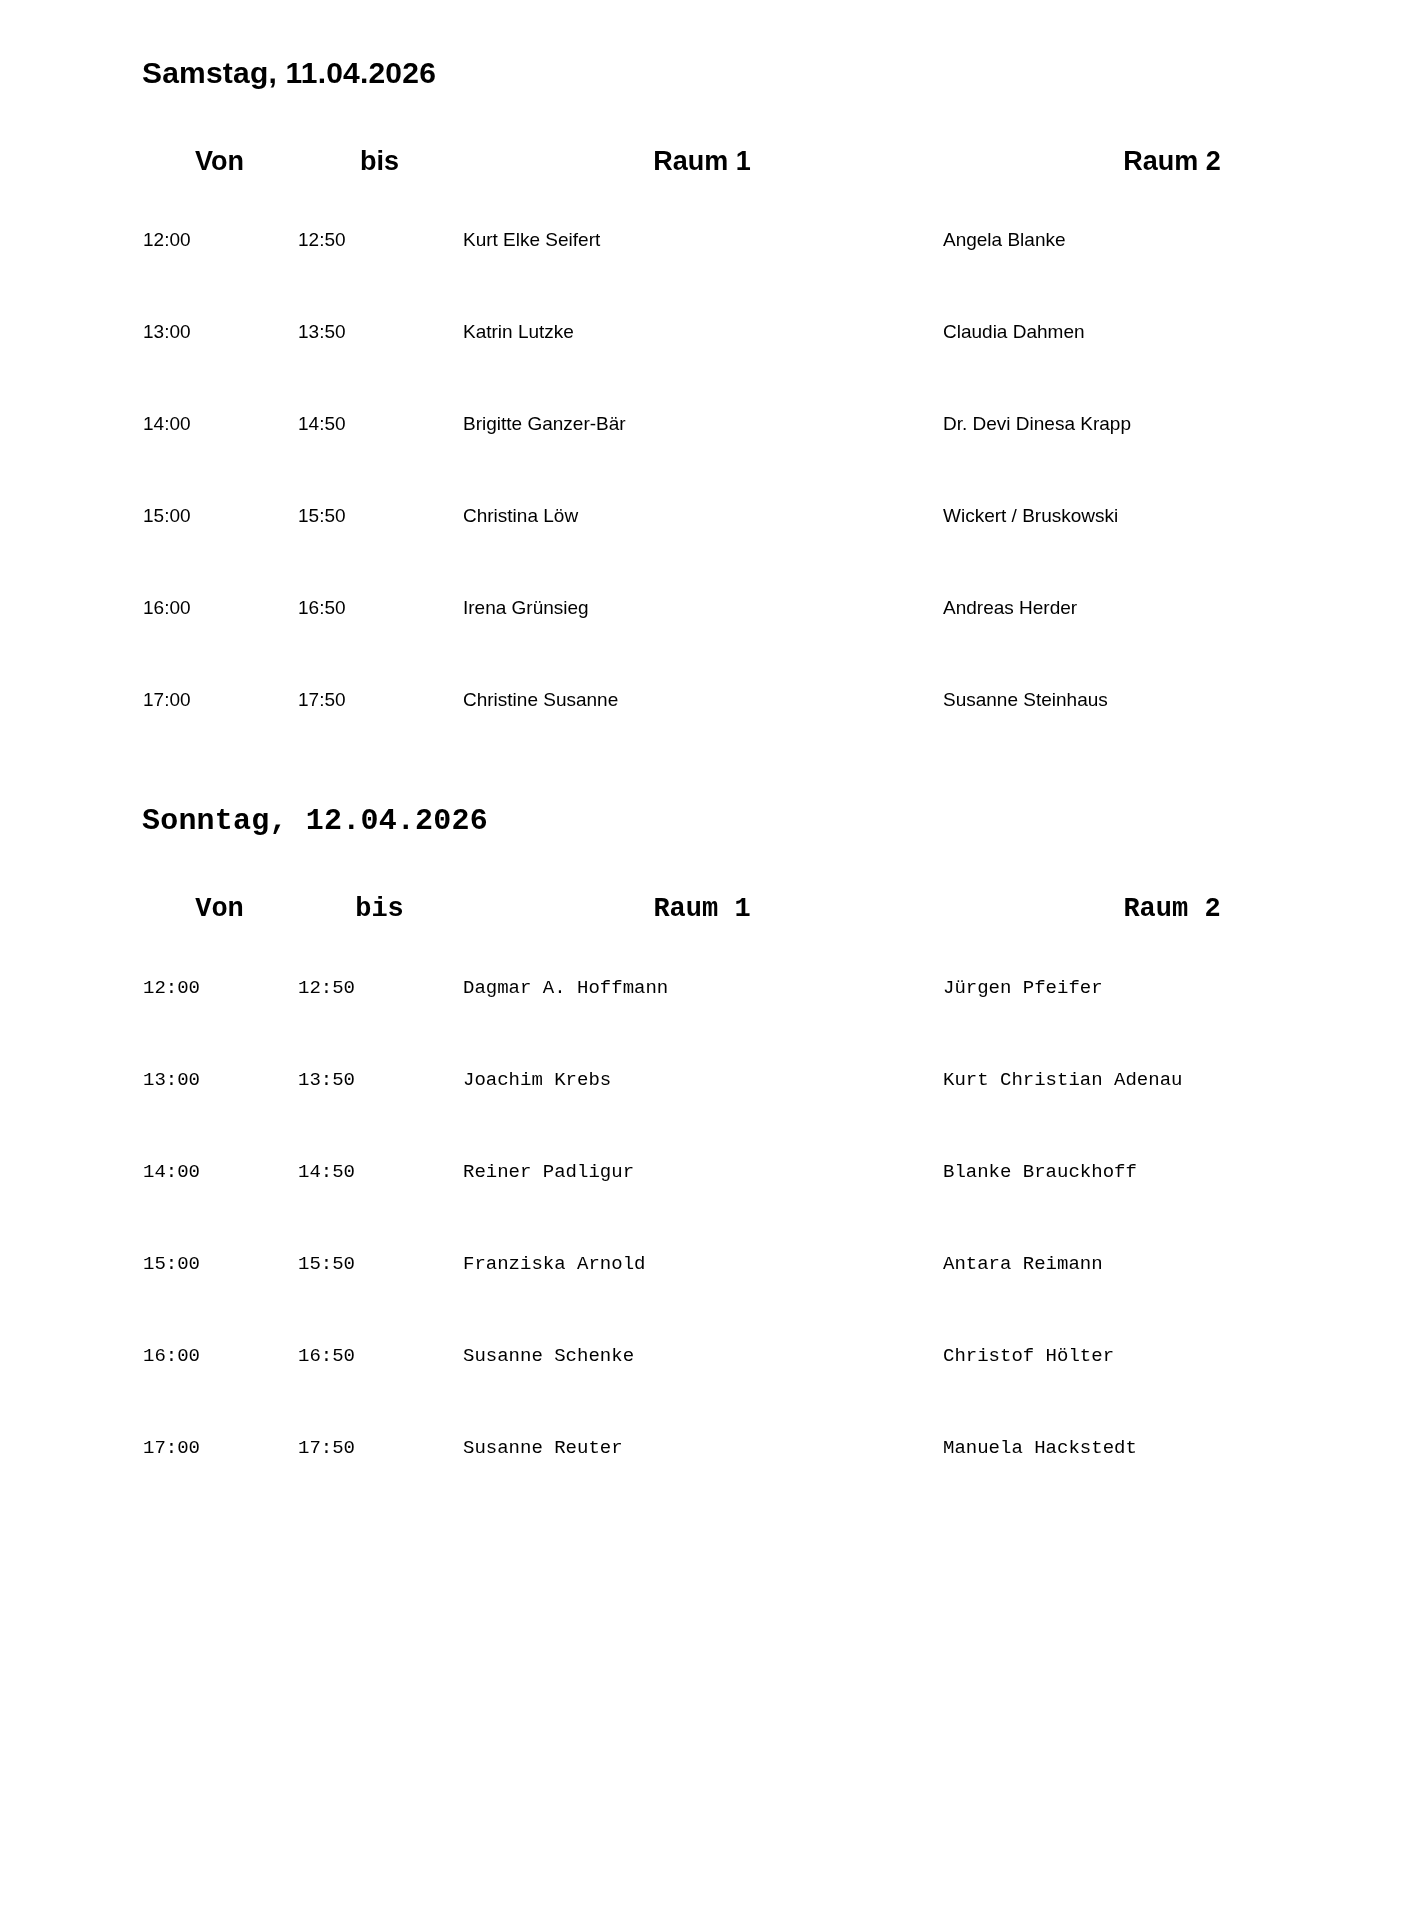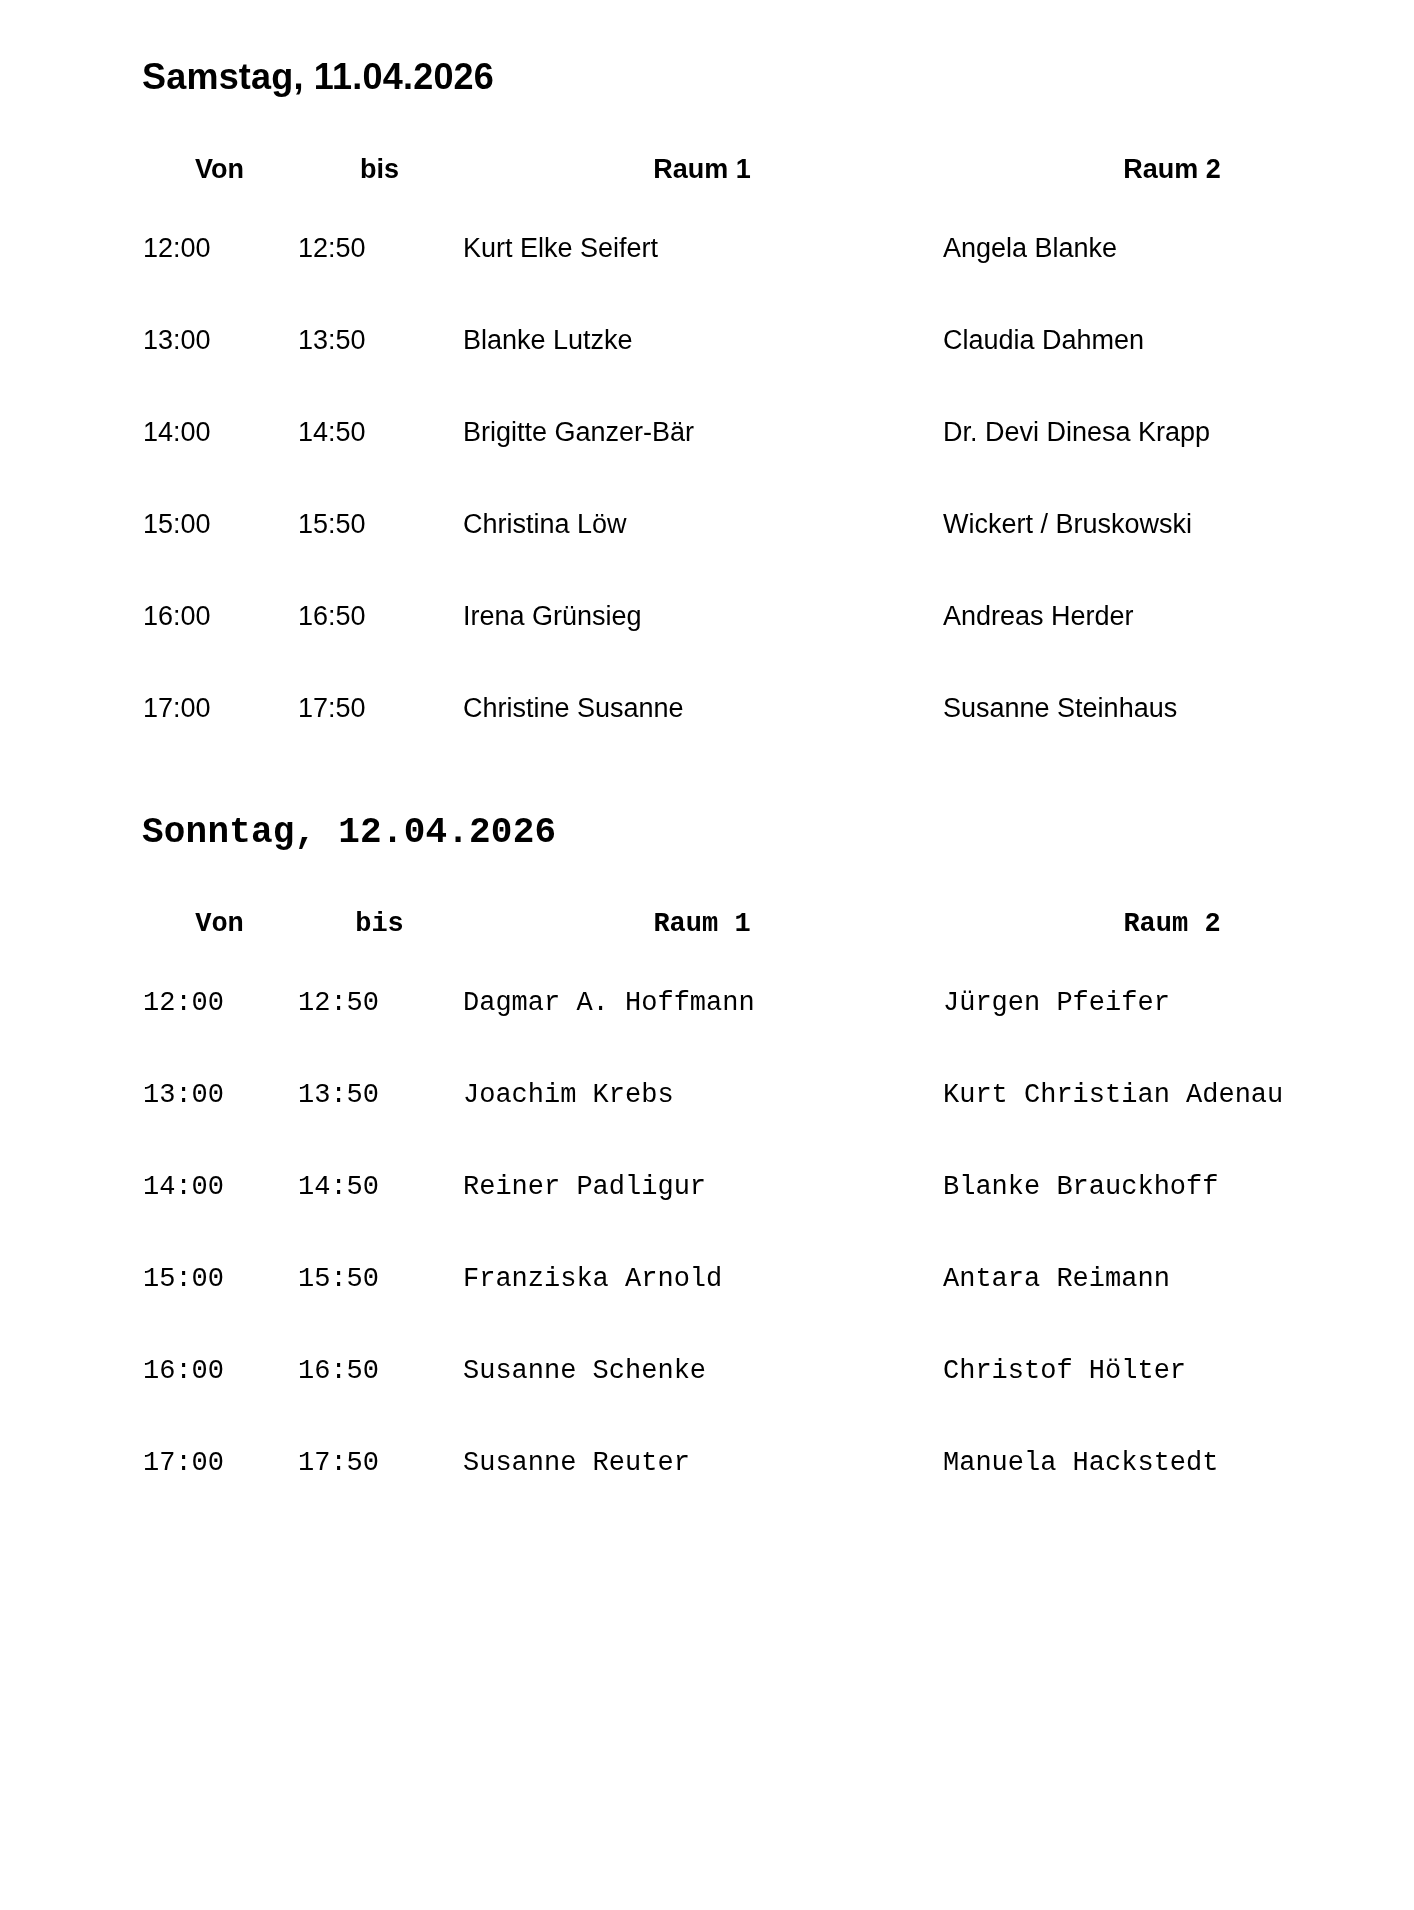--- a/index.html
+++ b/index.html
@@ -19,21 +19,21 @@
     box-sizing: border-box;
   }
   .section {
     margin: 0 0 0 0;
   }
   .section + .section {
     margin-top: 46px;
     font-family: Liberation Mono, monospace;
   }
   .day-title {
-    font-size: 36px;
+    font-size: 30px;
     font-weight: bold;
     letter-spacing: 0.2px;
     margin: 0 0 0 142px;
     padding-top: 12px;
   }
   table.schedule {
     border-collapse: collapse;
     margin-left: 142px;
     margin-top: 38px;
     table-layout: fixed;
@@ -46,21 +46,21 @@
     text-align: center;
     font-size: 27px;
     font-weight: bold;
     padding: 0 0 0 0;
     height: 66px;
     vertical-align: middle;
     white-space: nowrap;
   }
   table.schedule td {
     text-align: left;
-    font-size: 27px;
+    font-size: 19px;
     font-weight: normal;
     height: 90px;
     vertical-align: middle;
     white-space: nowrap;
   }
 </style>
 </head>
 <body>
 
 <div class="page">
@@ -85,21 +85,21 @@
       <tbody>
         <tr>
           <td>12:00</td>
           <td>12:50</td>
           <td>Kurt Elke Seifert</td>
           <td>Angela Blanke</td>
         </tr>
         <tr>
           <td>13:00</td>
           <td>13:50</td>
-          <td>Blanke Lutzke</td>
+          <td>Katrin Lutzke</td>
           <td>Claudia Dahmen</td>
         </tr>
         <tr>
           <td>14:00</td>
           <td>14:50</td>
           <td>Brigitte Ganzer-Bär</td>
           <td>Dr. Devi Dinesa Krapp</td>
         </tr>
         <tr>
           <td>15:00</td>

